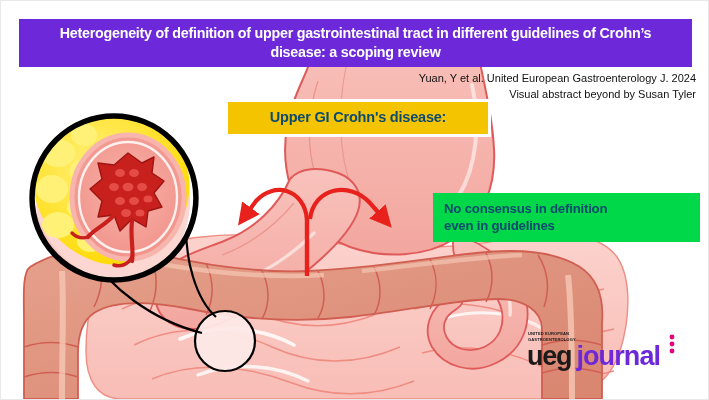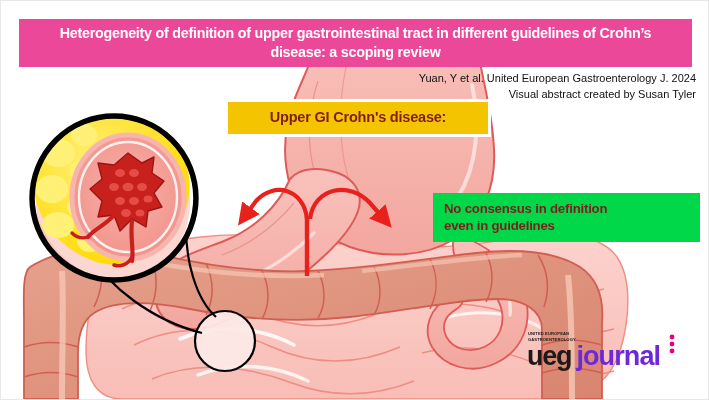--- a/index.html
+++ b/index.html
@@ -24,21 +24,21 @@
     overflow: hidden;
   }
 
   
   .title-banner {
     position: absolute;
     left: 18px;
     top: 18px;
     width: 673px;
     height: 48px;
-    background: #ec4899;
+    background: #6d28d9;
     display: flex;
     align-items: center;
     justify-content: center;
     text-align: center;
     box-sizing: border-box;
     padding: 0 14px;
     z-index: 40;
   }
   .title-banner .title-text {
     color: #ffffff;
@@ -74,21 +74,21 @@
     z-index: 10;
   }
   .stage svg { display: block; }
 
   
   .callout {
     position: absolute;
     z-index: 50;
     box-sizing: border-box;
     font-weight: bold;
-    color: #7f1d1d;
+    color: #0c4a6e;
     font-family: "Liberation Sans", sans-serif;
   }
   .callout-yellow {
     left: 224px;
     top: 98px;
     width: 266px;
     padding: 6px 10px 7px 10px;
     background: #f5c400;
     border: 3px solid #ffffff;
     text-align: center;
@@ -346,21 +346,21 @@
       </g>
     </svg>
   </div>
 
   <div class="title-banner">
     <div class="title-text">Heterogeneity of definition of upper gastrointestinal tract in different guidelines of Crohn’s disease: a scoping review</div>
   </div>
 
   <div class="citation">
     <div>Yuan, Y et al. United European Gastroenterology J. 2024</div>
-    <div>Visual abstract created by Susan Tyler</div>
+    <div>Visual abstract beyond by Susan Tyler</div>
   </div>
 
   <div class="callout callout-yellow">
     <div>Upper GI Crohn's disease:</div>
   </div>
 
   <div class="callout callout-green">
     <div>No consensus in definition</div>
     <div>even in guidelines</div>
   </div>

